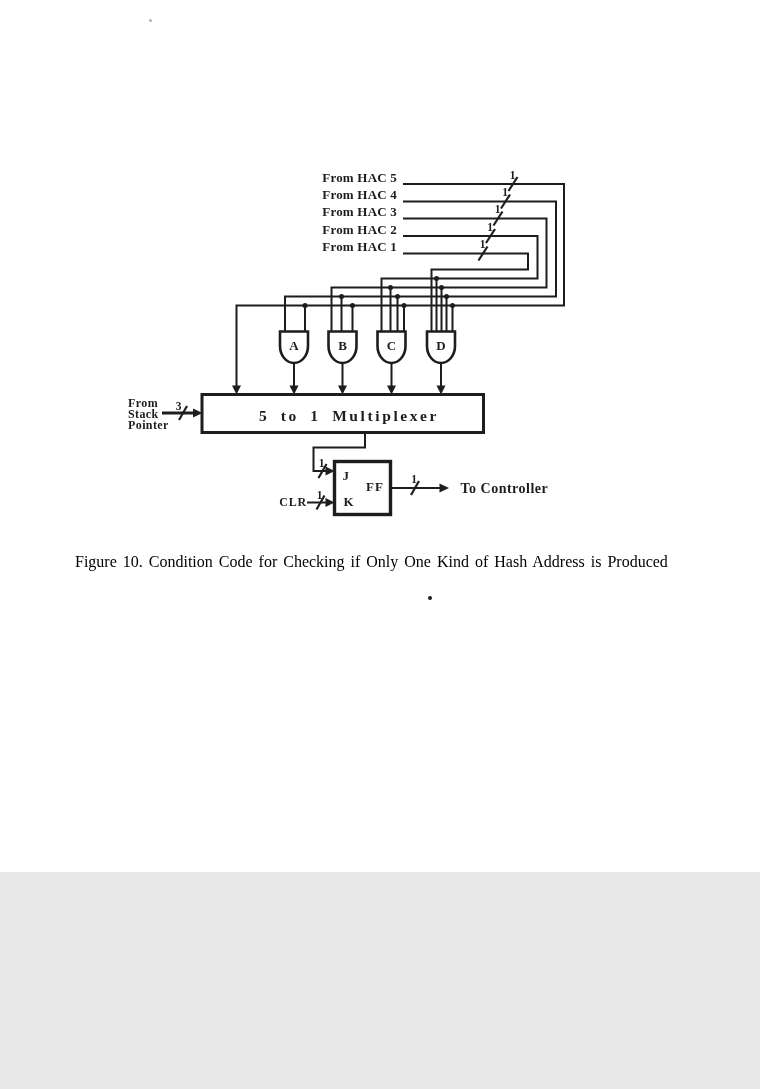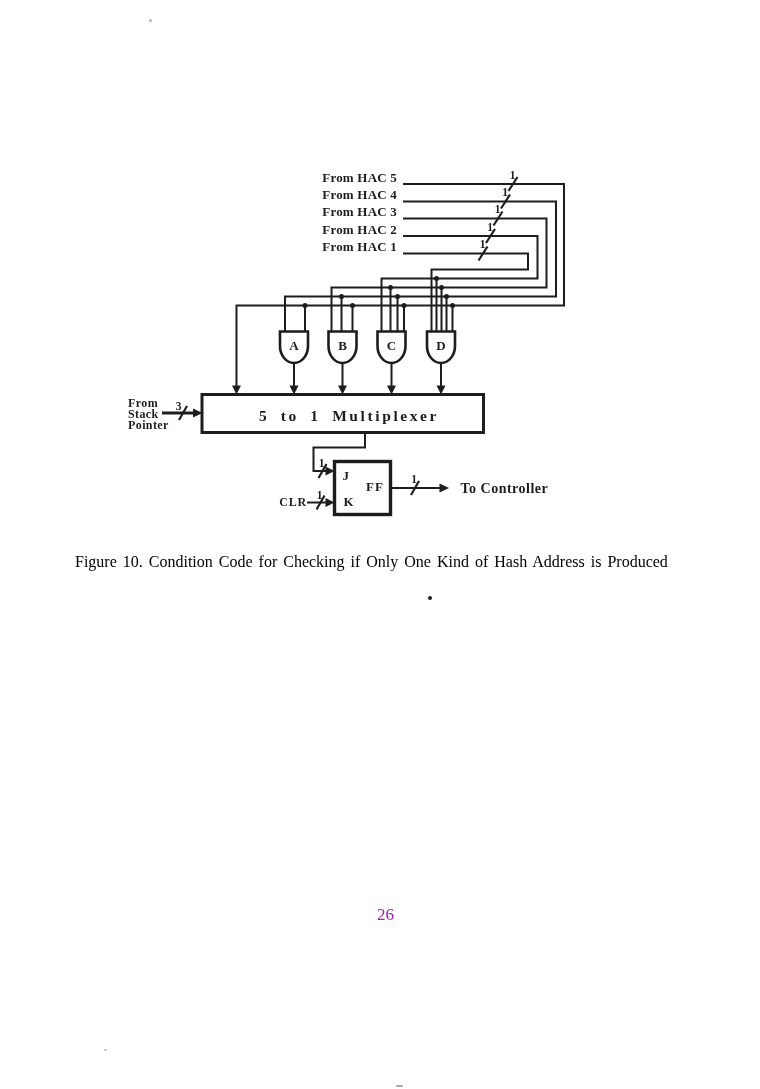--- a/index.html
+++ b/index.html
@@ -1,17 +1,17 @@
 <!DOCTYPE html>
 <html style="--ink: #1d1d1b;"><head>
 <meta charset="utf-8">
 <style>
   html,body { margin:0; padding:0; background:#e8e8e8; }
   .page {
-    position:relative; width:760px; height:1089px; margin:0 auto;
+    position:relative; width:760px; height:872px; margin:0 auto;
     background:#ffffff; overflow:hidden;
     font-family:"Liberation Serif", serif;
   }
   .diagram-svg { position:absolute; left:0; top:0; }
   .diagram-svg text {
     fill:var(--ink,#1d1d1b);
     font-family:"Liberation Serif", serif;
     font-weight:bold;
   }
   .wire   { stroke:var(--ink,#1d1d1b); stroke-width:2;   fill:none; }

